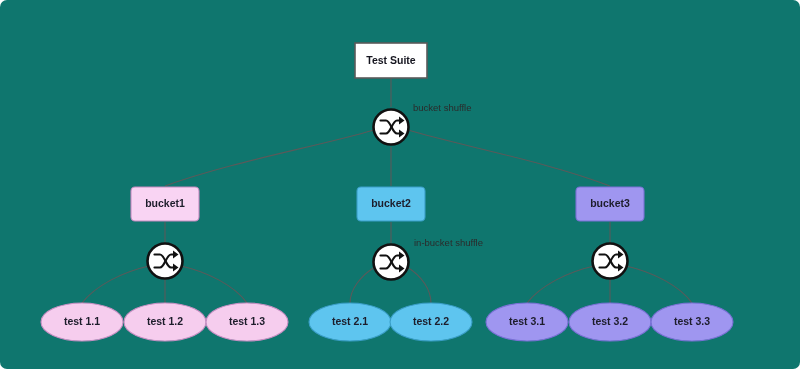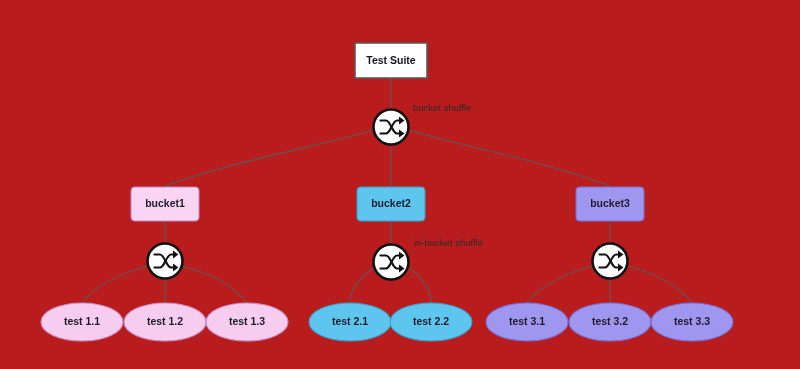--- a/index.html
+++ b/index.html
@@ -10,21 +10,22 @@
   body {
     font-family: "Liberation Sans", sans-serif;
     width: 800px;
     height: 369px;
     overflow: hidden;
   }
   #diagram-root {
     position: relative;
     width: 800px;
     height: 369px;
-    background: #b91c1c;
+    background: #0f766e;
+    border-radius: 7px;
   }
   svg.canvas {
     position: absolute;
     top: 0;
     left: 0;
     width: 800px;
     height: 369px;
   }
   .edge {
     fill: none;

